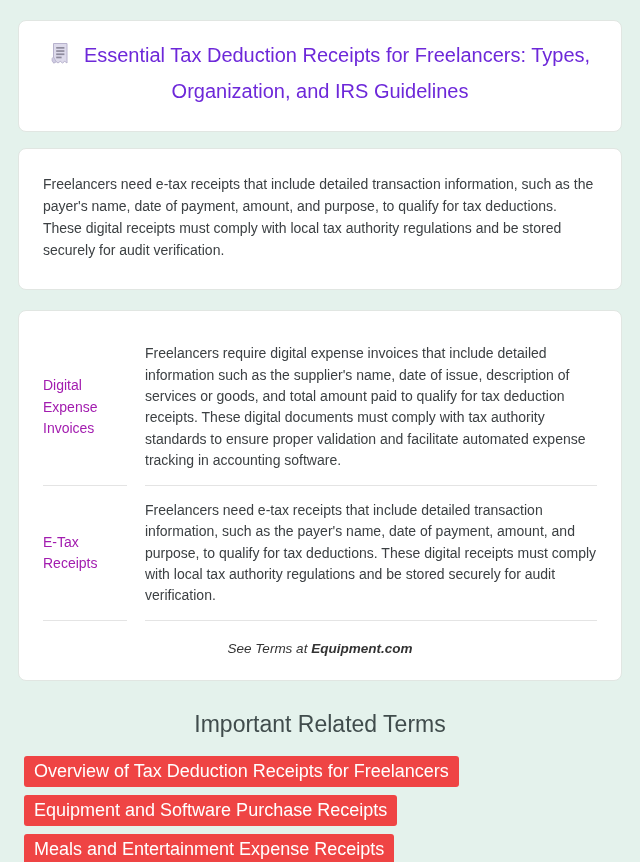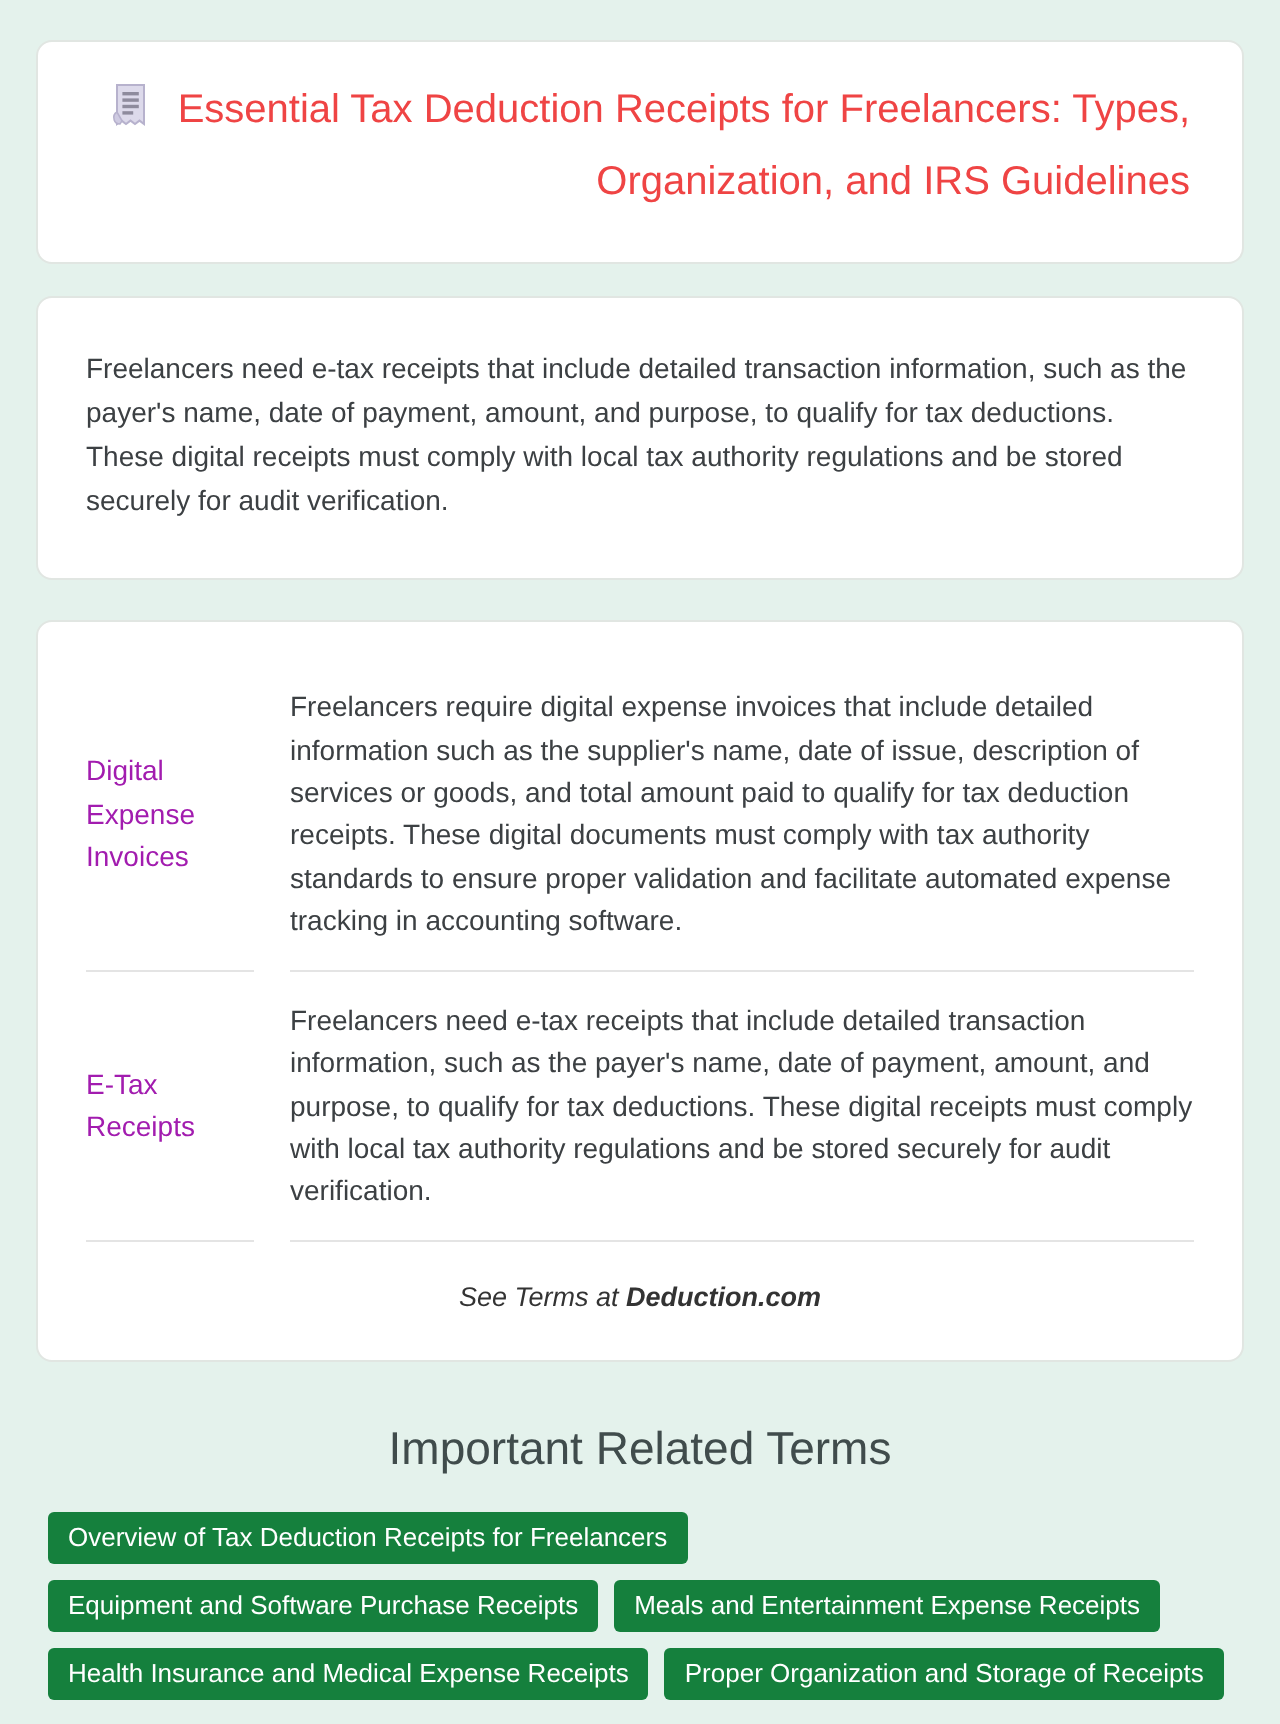--- a/index.html
+++ b/index.html
@@ -17,23 +17,22 @@
     border-radius: 8px;
   }
   
   .title-card {
     padding: 18px 26px 24px 26px;
     text-align: center;
   }
   .title-card h1 {
     font-size: 20px;
     font-weight: 500;
-    color: #ef4444;
+    color: #6d28d9;
     line-height: 1.6;
-    text-align: right;
   }
   .receipt-icon {
     display: inline-block;
     vertical-align: -4px;
     margin-right: 14px;
   }
   
   .intro-card {
     margin-top: 16px;
     padding: 24px 24px 28px 24px;
@@ -82,23 +81,23 @@
   }
   .tags {
     margin-top: 18px;
     display: flex;
     flex-wrap: wrap;
     gap: 8px;
     padding: 0 6px;
   }
   .tag {
     display: inline-block;
-    background: #15803d;
+    background: #ef4444;
     color: #ffffff;
-    font-size: 13px;
+    font-size: 18px;
     font-weight: 500;
     line-height: 1;
     padding: 6px 10px 7px 10px;
     border-radius: 3px;
     cursor: pointer;
     text-decoration: none;
     white-space: nowrap;
   }
 </style>
 </head>
@@ -128,21 +127,21 @@
   <div class="card defs-card">
     <div class="trow">
       <div class="tcell term">Digital Expense Invoices</div>
       <div class="tcell def">Freelancers require digital expense invoices that include detailed information such as the supplier's name, date of issue, description of services or goods, and total amount paid to qualify for tax deduction receipts. These digital documents must comply with tax authority standards to ensure proper validation and facilitate automated expense tracking in accounting software.</div>
     </div>
     <div class="trow">
       <div class="tcell term">E-Tax Receipts</div>
       <div class="tcell def">Freelancers need e-tax receipts that include detailed transaction information, such as the payer's name, date of payment, amount, and purpose, to qualify for tax deductions. These digital receipts must comply with local tax authority regulations and be stored securely for audit verification.</div>
     </div>
     <div class="see-more">
-      <span>See Terms at </span><b>Deduction.com</b>
+      <span>See Terms at </span><b>Equipment.com</b>
     </div>
   </div>
 
   <div class="related-heading">Important Related Terms</div>
 
   <div class="tags">
     <a class="tag">Overview of Tax Deduction Receipts for Freelancers</a>
     <a class="tag">Equipment and Software Purchase Receipts</a>
     <a class="tag">Meals and Entertainment Expense Receipts</a>
     <a class="tag">Health Insurance and Medical Expense Receipts</a>

